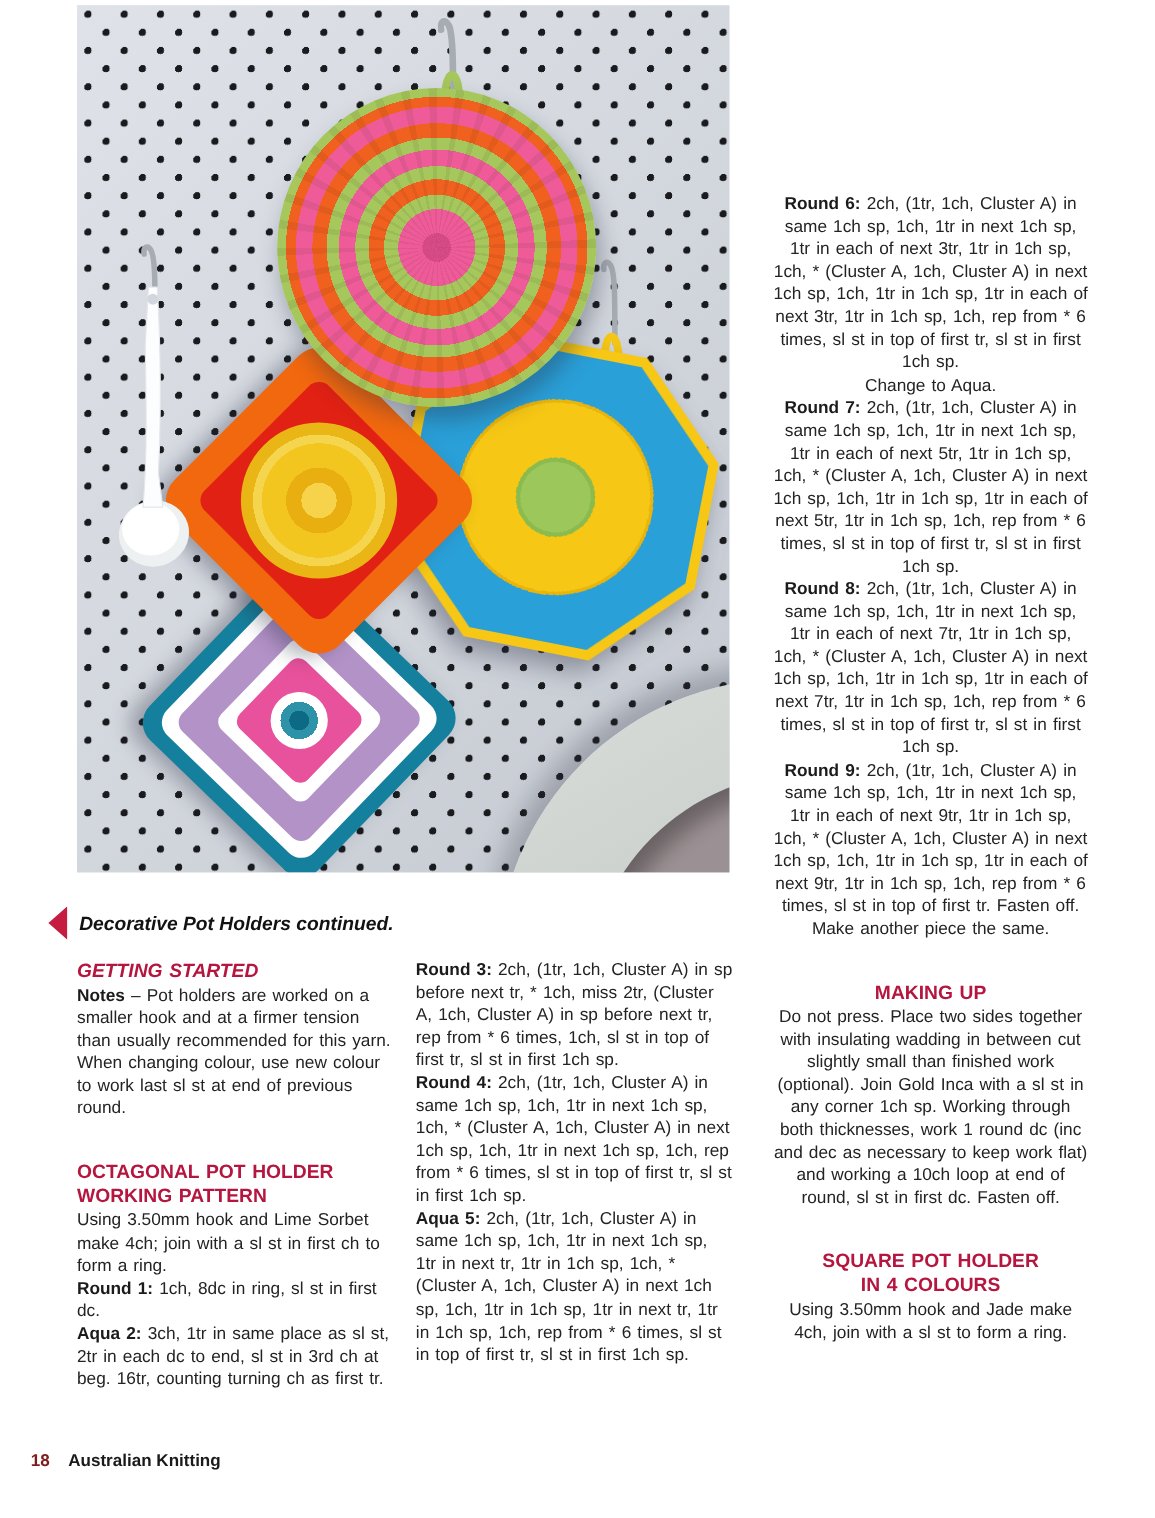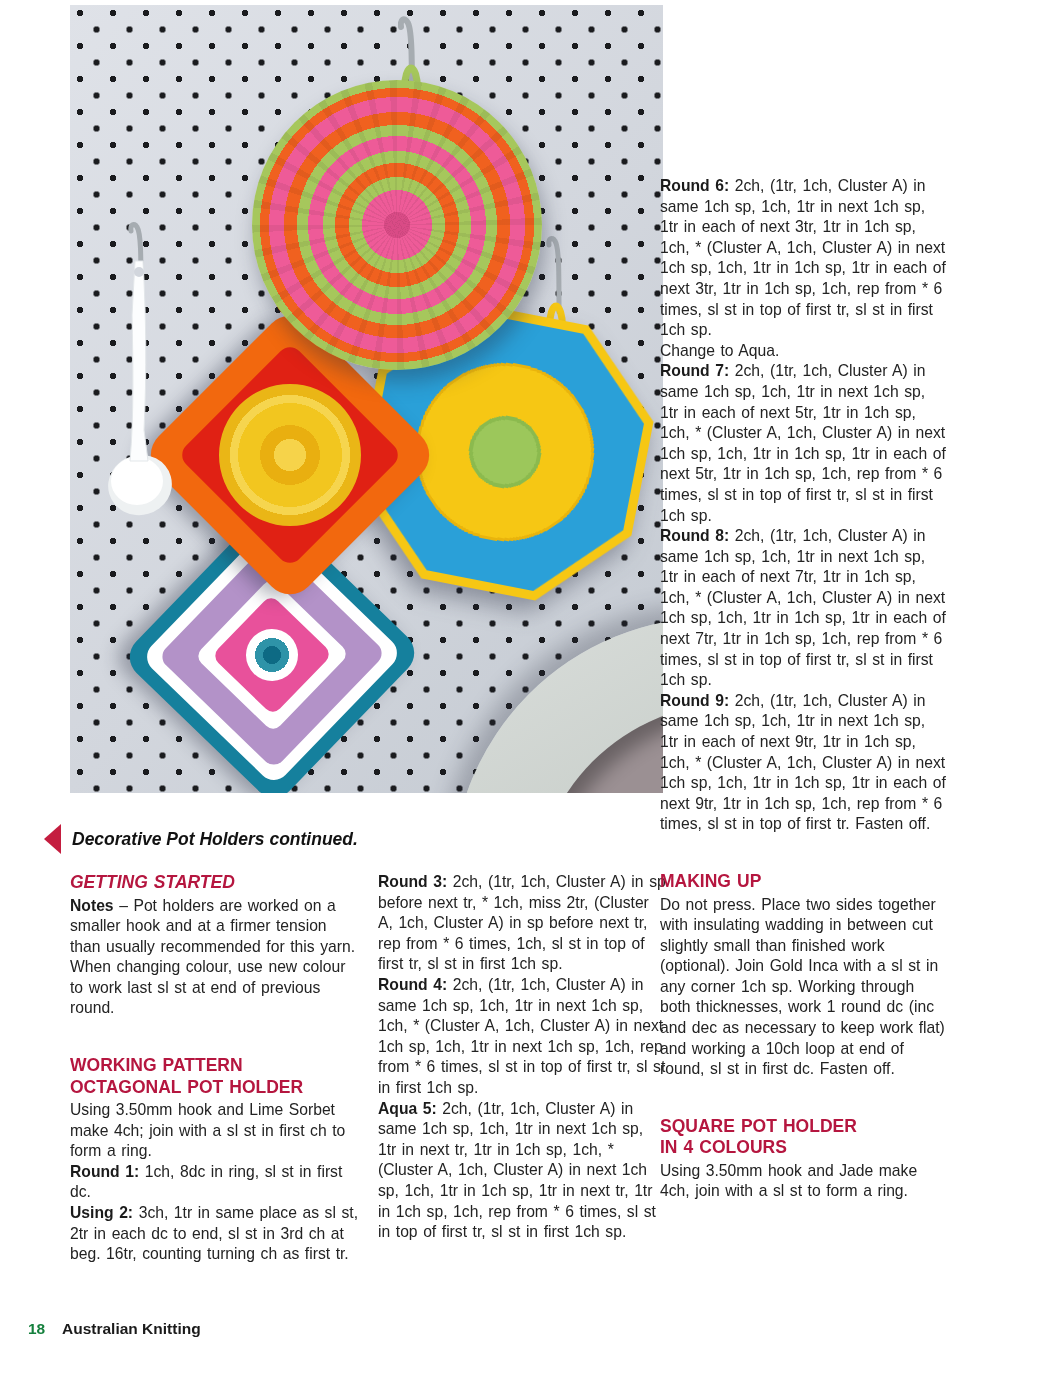--- a/index.html
+++ b/index.html
@@ -68,29 +68,29 @@
   .cont-arrow{position:absolute;left:44px;top:824px;width:0;height:0;
     border-top:15px solid transparent;border-bottom:15px solid transparent;
     border-right:17px solid #c41d3f;}
   .cont-label{position:absolute;left:72px;top:829px;font-size:17.5px;font-weight:bold;
     font-style:italic;color:#121212;}
 
   
   .col{position:absolute;font-size:15.7px;line-height:20.6px;color:#232323;word-spacing:1.2px;}
   .col-left{left:70px;top:872px;width:292px;}
   .col-middle{left:378px;top:872px;width:288px;}
-  .col-right{left:660px;top:176px;width:286px;}
+  .col-right{left:703px;top:176px;width:286px;text-align:center;}
   .col p{margin:0;}
   .sec-h{color:#b5163f;font-weight:bold;font-size:17.5px;line-height:21.5px;margin:36px 0 2px 0;}
   .sec-h.italic{font-style:italic;}
   .col > :first-child{margin-top:0;}
   .lead{font-weight:bold;color:#1b1b1b;}
 
   
-  .footer-num{position:absolute;left:28px;top:1320px;font-size:15.5px;font-weight:bold;color:#15803d;}
+  .footer-num{position:absolute;left:28px;top:1320px;font-size:15.5px;font-weight:bold;color:#7f1d1d;}
   .footer-mag{position:absolute;left:62px;top:1320px;font-size:15.5px;font-weight:bold;color:#1a1a1a;}
 </style>
 </head>
 <body>
 
 <div class="page">
 
   <div class="photo">
 
     <svg class="ph-item" style="left:58px;top:210px;" width="24" height="86" viewBox="0 0 24 86">
@@ -151,38 +151,39 @@
 
   <div class="cont-arrow"></div>
   <div class="cont-label">Decorative Pot Holders continued.</div>
 
   <div class="col col-left">
       <div class="sec-h italic">
         <div>GETTING STARTED</div>
       </div>
       <p><span class="lead">Notes</span><span> – Pot holders are worked on a smaller hook and at a firmer tension than usually recommended for this yarn. When changing colour, use new colour to work last sl st at end of previous round.</span></p>
       <div class="sec-h">
+        <div>OCTAGONAL POT HOLDER</div>
         <div>WORKING PATTERN</div>
-        <div>OCTAGONAL POT HOLDER</div>
       </div>
       <p><span>Using 3.50mm hook and Lime Sorbet make 4ch; join with a sl st in first ch to form a ring.</span></p>
       <p><span class="lead">Round 1:</span><span> 1ch, 8dc in ring, sl st in first dc.</span></p>
-      <p><span class="lead">Using 2:</span><span> 3ch, 1tr in same place as sl st, 2tr in each dc to end, sl st in 3rd ch at beg. 16tr, counting turning ch as first tr.</span></p>
+      <p><span class="lead">Aqua 2:</span><span> 3ch, 1tr in same place as sl st, 2tr in each dc to end, sl st in 3rd ch at beg. 16tr, counting turning ch as first tr.</span></p>
     </div>
   <div class="col col-middle">
       <p><span class="lead">Round 3:</span><span> 2ch, (1tr, 1ch, Cluster A) in sp before next tr, * 1ch, miss 2tr, (Cluster A, 1ch, Cluster A) in sp before next tr, rep from * 6 times, 1ch, sl st in top of first tr, sl st in first 1ch sp.</span></p>
       <p><span class="lead">Round 4:</span><span> 2ch, (1tr, 1ch, Cluster A) in same 1ch sp, 1ch, 1tr in next 1ch sp, 1ch, * (Cluster A, 1ch, Cluster A) in next 1ch sp, 1ch, 1tr in next 1ch sp, 1ch, rep from * 6 times, sl st in top of first tr, sl st in first 1ch sp.</span></p>
       <p><span class="lead">Aqua 5:</span><span> 2ch, (1tr, 1ch, Cluster A) in same 1ch sp, 1ch, 1tr in next 1ch sp, 1tr in next tr, 1tr in 1ch sp, 1ch, * (Cluster A, 1ch, Cluster A) in next 1ch sp, 1ch, 1tr in 1ch sp, 1tr in next tr, 1tr in 1ch sp, 1ch, rep from * 6 times, sl st in top of first tr, sl st in first 1ch sp.</span></p>
     </div>
   <div class="col col-right">
       <p><span class="lead">Round 6:</span><span> 2ch, (1tr, 1ch, Cluster A) in same 1ch sp, 1ch, 1tr in next 1ch sp, 1tr in each of next 3tr, 1tr in 1ch sp, 1ch, * (Cluster A, 1ch, Cluster A) in next 1ch sp, 1ch, 1tr in 1ch sp, 1tr in each of next 3tr, 1tr in 1ch sp, 1ch, rep from * 6 times, sl st in top of first tr, sl st in first 1ch sp.</span></p>
       <p><span>Change to Aqua.</span></p>
       <p><span class="lead">Round 7:</span><span> 2ch, (1tr, 1ch, Cluster A) in same 1ch sp, 1ch, 1tr in next 1ch sp, 1tr in each of next 5tr, 1tr in 1ch sp, 1ch, * (Cluster A, 1ch, Cluster A) in next 1ch sp, 1ch, 1tr in 1ch sp, 1tr in each of next 5tr, 1tr in 1ch sp, 1ch, rep from * 6 times, sl st in top of first tr, sl st in first 1ch sp.</span></p>
       <p><span class="lead">Round 8:</span><span> 2ch, (1tr, 1ch, Cluster A) in same 1ch sp, 1ch, 1tr in next 1ch sp, 1tr in each of next 7tr, 1tr in 1ch sp, 1ch, * (Cluster A, 1ch, Cluster A) in next 1ch sp, 1ch, 1tr in 1ch sp, 1tr in each of next 7tr, 1tr in 1ch sp, 1ch, rep from * 6 times, sl st in top of first tr, sl st in first 1ch sp.</span></p>
       <p><span class="lead">Round 9:</span><span> 2ch, (1tr, 1ch, Cluster A) in same 1ch sp, 1ch, 1tr in next 1ch sp, 1tr in each of next 9tr, 1tr in 1ch sp, 1ch, * (Cluster A, 1ch, Cluster A) in next 1ch sp, 1ch, 1tr in 1ch sp, 1tr in each of next 9tr, 1tr in 1ch sp, 1ch, rep from * 6 times, sl st in top of first tr. Fasten off.</span></p>
+      <p><span>Make another piece the same.</span></p>
       <div class="sec-h">
         <div>MAKING UP</div>
       </div>
       <p><span>Do not press. Place two sides together with insulating wadding in between cut slightly small than finished work (optional). Join Gold Inca with a sl st in any corner 1ch sp. Working through both thicknesses, work 1 round dc (inc and dec as necessary to keep work flat) and working a 10ch loop at end of round, sl st in first dc. Fasten off.</span></p>
       <div class="sec-h">
         <div>SQUARE POT HOLDER</div>
         <div>IN 4 COLOURS</div>
       </div>
       <p><span>Using 3.50mm hook and Jade make 4ch, join with a sl st to form a ring.</span></p>
     </div>

